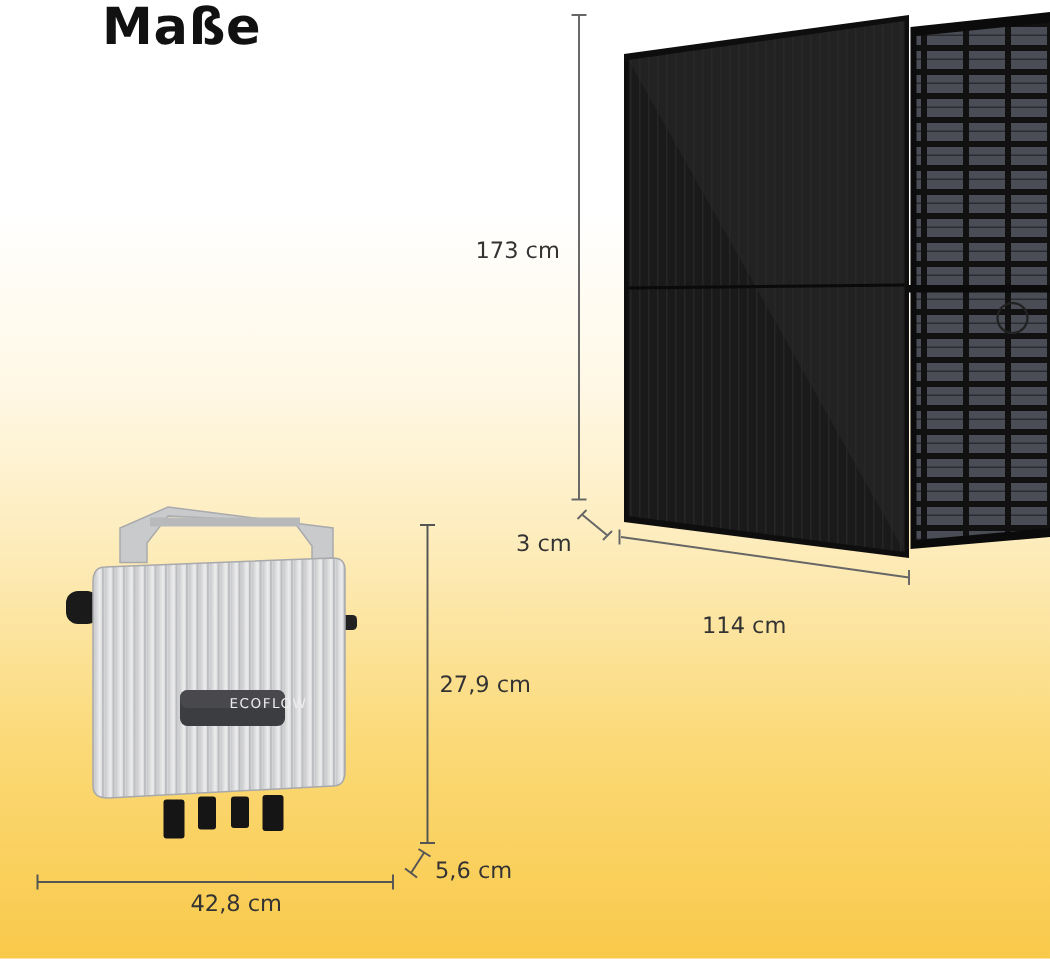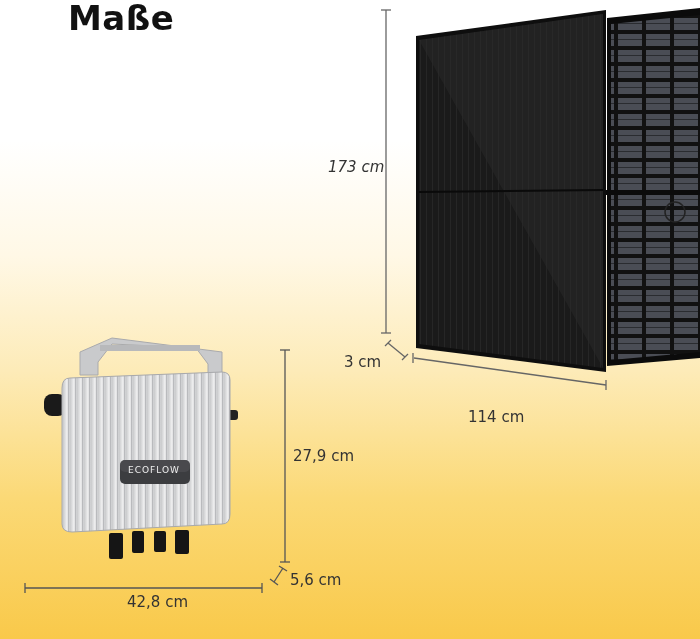--- a/index.html
+++ b/index.html
@@ -87,21 +87,21 @@
     <line x1="280" y1="562" x2="290" y2="562"></line>
     <line x1="283" y1="568" x2="274" y2="582"></line>
     <line x1="279" y1="566" x2="287" y2="571"></line>
     <line x1="270" y1="579" x2="278" y2="585"></line>
     <line x1="25" y1="588" x2="262" y2="588"></line>
     <line x1="25" y1="583" x2="25" y2="593"></line>
     <line x1="262" y1="583" x2="262" y2="593"></line>
   </g>
 </svg>
 
-<div class="abs" style="left:108px;top:465px;width:92px;text-align:center;font-size:9px;color:#eee;letter-spacing:1px;">ECOFLOW</div>
+<div class="abs" style="left:133px;top:465px;width:92px;text-align:center;font-size:9px;color:#eee;letter-spacing:1px;">ECOFLOW</div>
 
-<div class="abs label" style="left:328px;top:158px;font-style:italic;">173 cm</div>
+<div class="abs label" style="left:317px;top:158px;">173 cm</div>
 <div class="abs label" style="left:344px;top:353px;">3 cm</div>
 <div class="abs label" style="left:468px;top:380px;margin-top:28px;">114 cm</div>
 
 <div class="abs label" style="left:293px;top:447px;">27,9 cm</div>
 <div class="abs label" style="left:290px;top:571px;">5,6 cm</div>
 <div class="abs label" style="left:127px;top:593px;">42,8 cm</div>
 
 </body></html>

